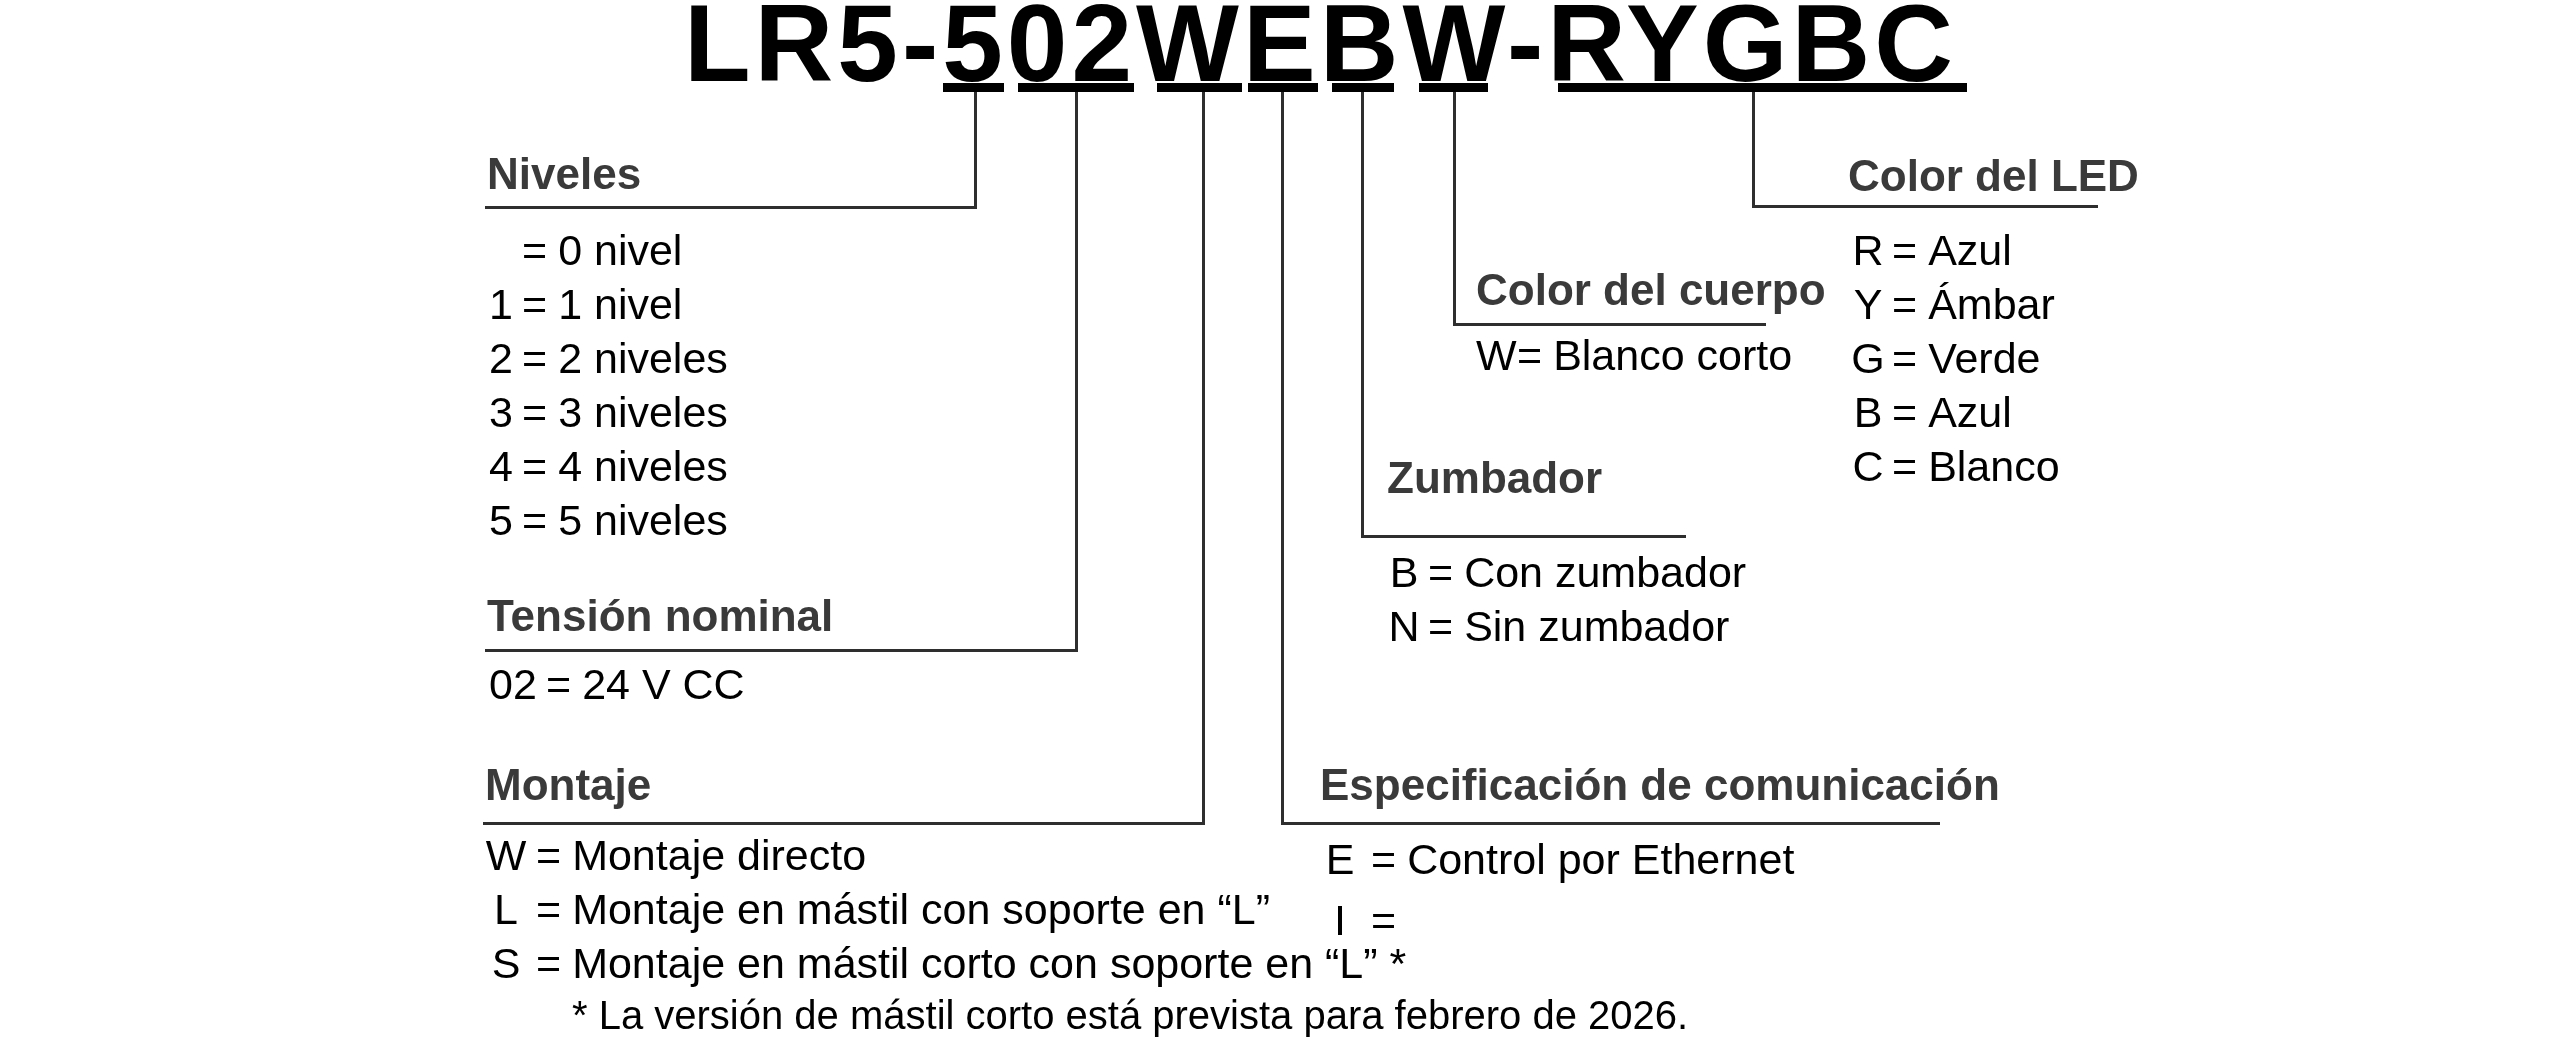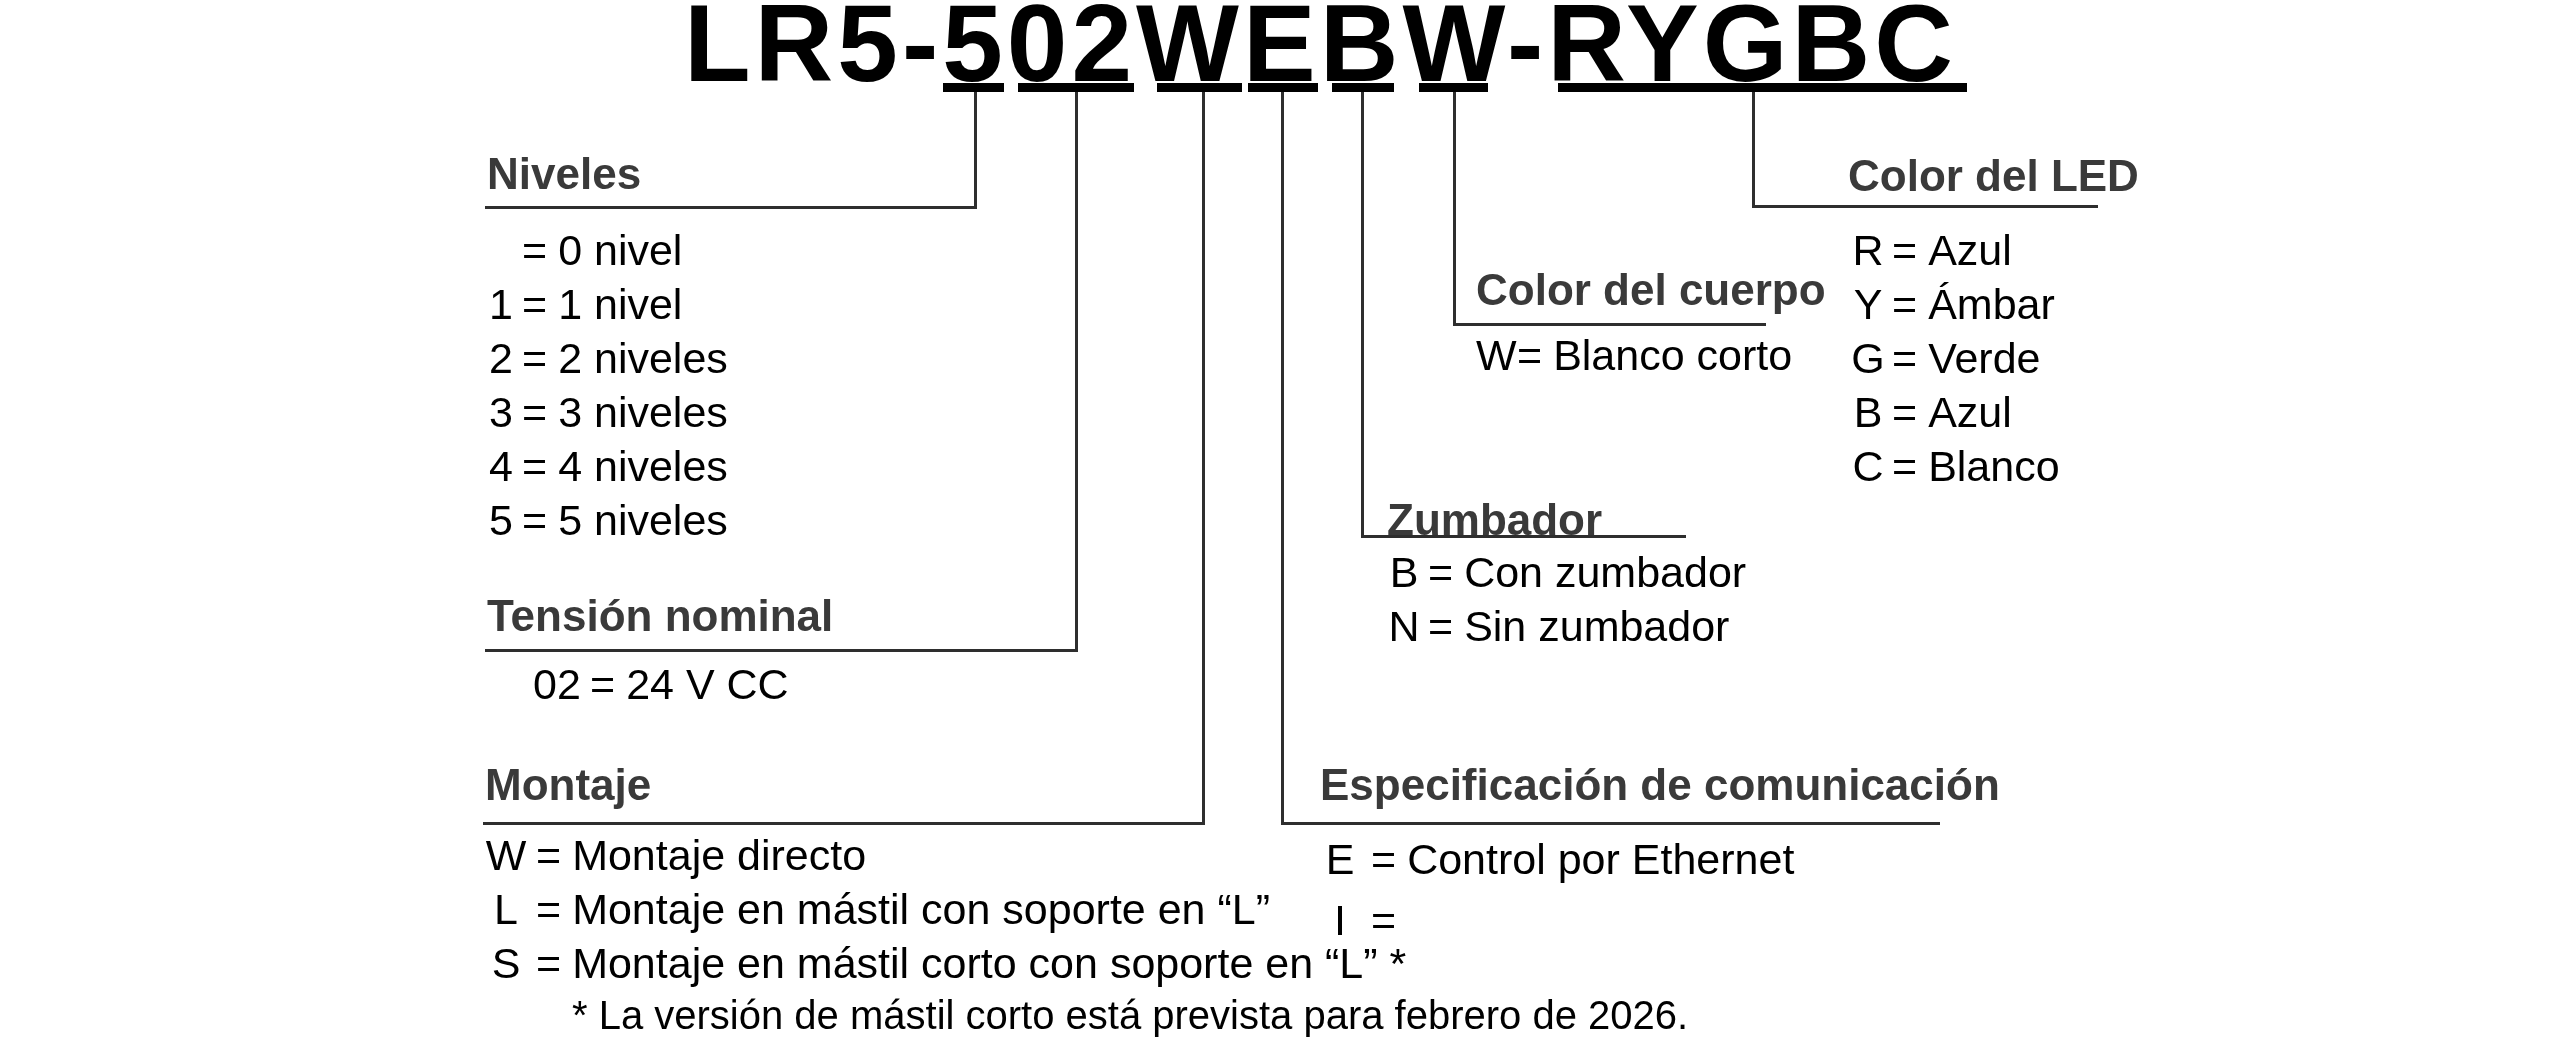--- a/index.html
+++ b/index.html
@@ -88,21 +88,21 @@
   <div class="hrule" style="left:483px;top:822px;width:721px;"></div>
   <div class="hrule" style="left:1281px;top:822px;width:659px;"></div>
   <div class="hrule" style="left:1361px;top:535px;width:325px;"></div>
   <div class="hrule" style="left:1453px;top:323px;width:313px;"></div>
   <div class="hrule" style="left:1752px;top:205px;width:346px;"></div>
 
   <div class="heading" style="left:487px;top:152px;text-align:center;">Niveles</div>
   <div class="heading" style="left:487px;top:594px;">Tensión nominal</div>
   <div class="heading" style="left:485px;top:763px;">Montaje</div>
   <div class="heading" style="left:1320px;top:763px;">Especificación de comunicación</div>
-  <div class="heading" style="left:1387px;top:498px;">Zumbador</div>
+  <div class="heading" style="left:1387px;top:456px;">Zumbador</div>
   <div class="heading" style="left:1476px;top:268px;">Color del cuerpo</div>
   <div class="heading" style="left:1848px;top:154px;">Color del LED</div>
 
   <div class="list w-niv" style="left:487px;top:223px;">
     <div class="row">
         <span class="code"></span>
         <span class="eq">=</span>
         <span>0 nivel</span>
       </div>
     <div class="row">
@@ -125,21 +125,21 @@
         <span class="eq">=</span>
         <span>4 niveles</span>
       </div>
     <div class="row">
         <span class="code">5</span>
         <span class="eq">=</span>
         <span>5 niveles</span>
       </div>
   </div>
 
-  <div class="list w-ten" style="left:487px;top:657px;margin-left:44px;">
+  <div class="list w-ten" style="left:487px;top:657px;">
     <div class="row">
         <span class="code">02</span>
         <span class="eq">=</span>
         <span>24 V CC</span>
       </div>
   </div>
 
   <div class="list w-mon" style="left:483px;top:828px;">
     <div class="row">
         <span class="code">W</span>

